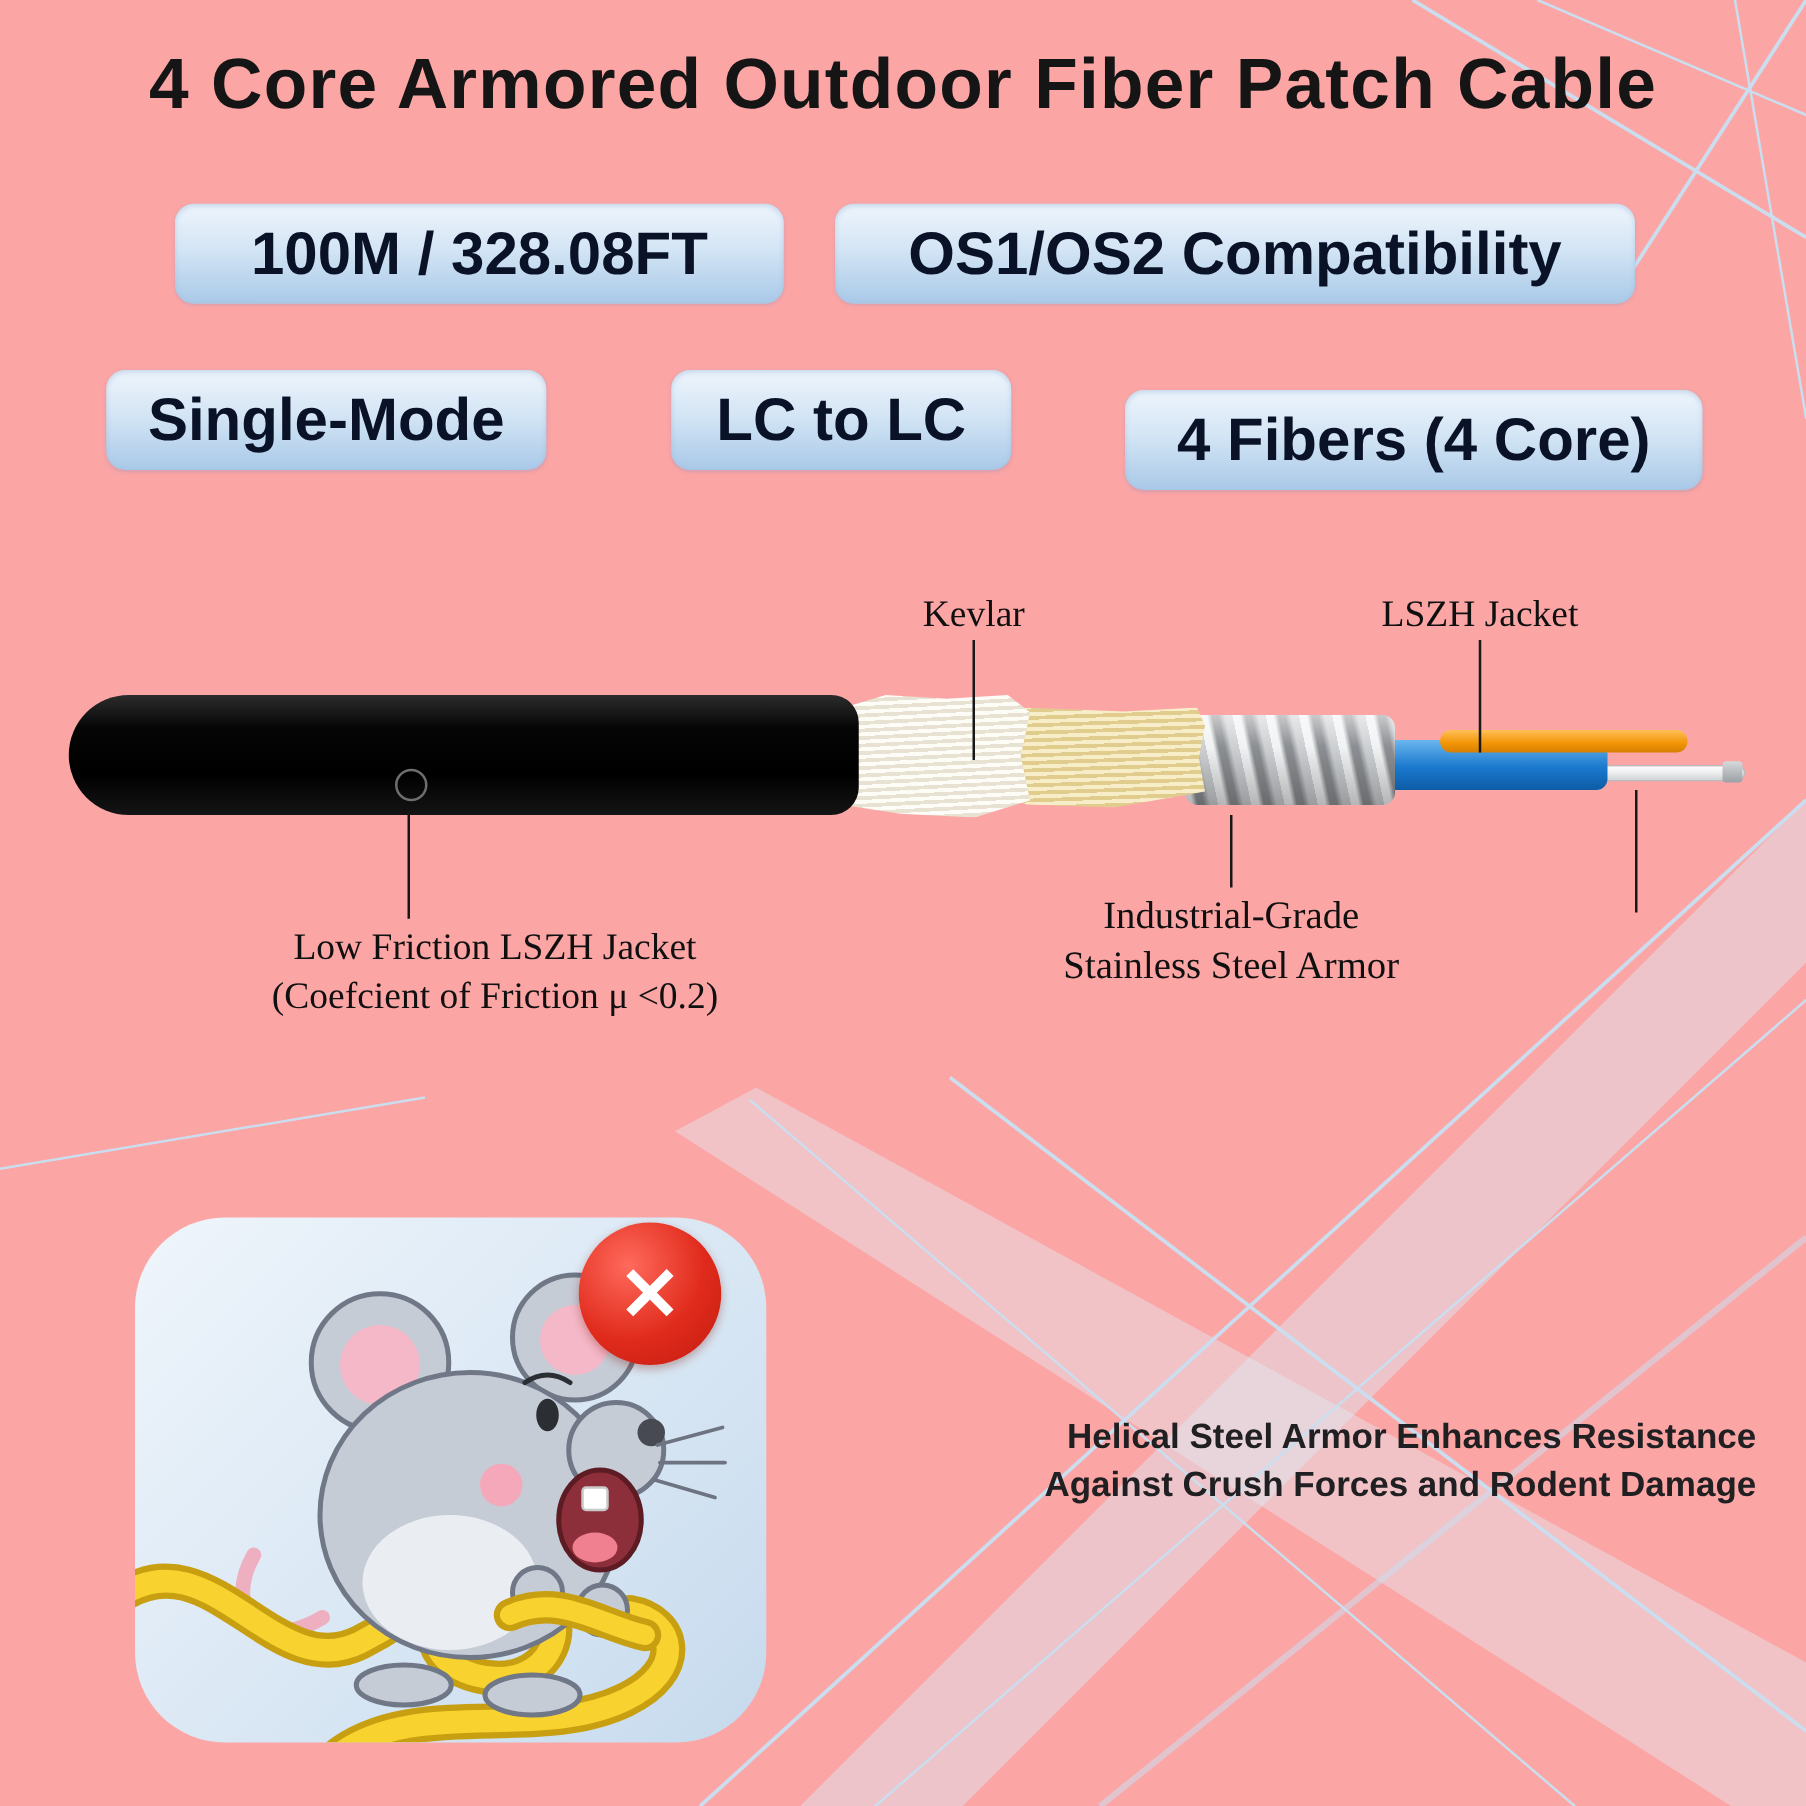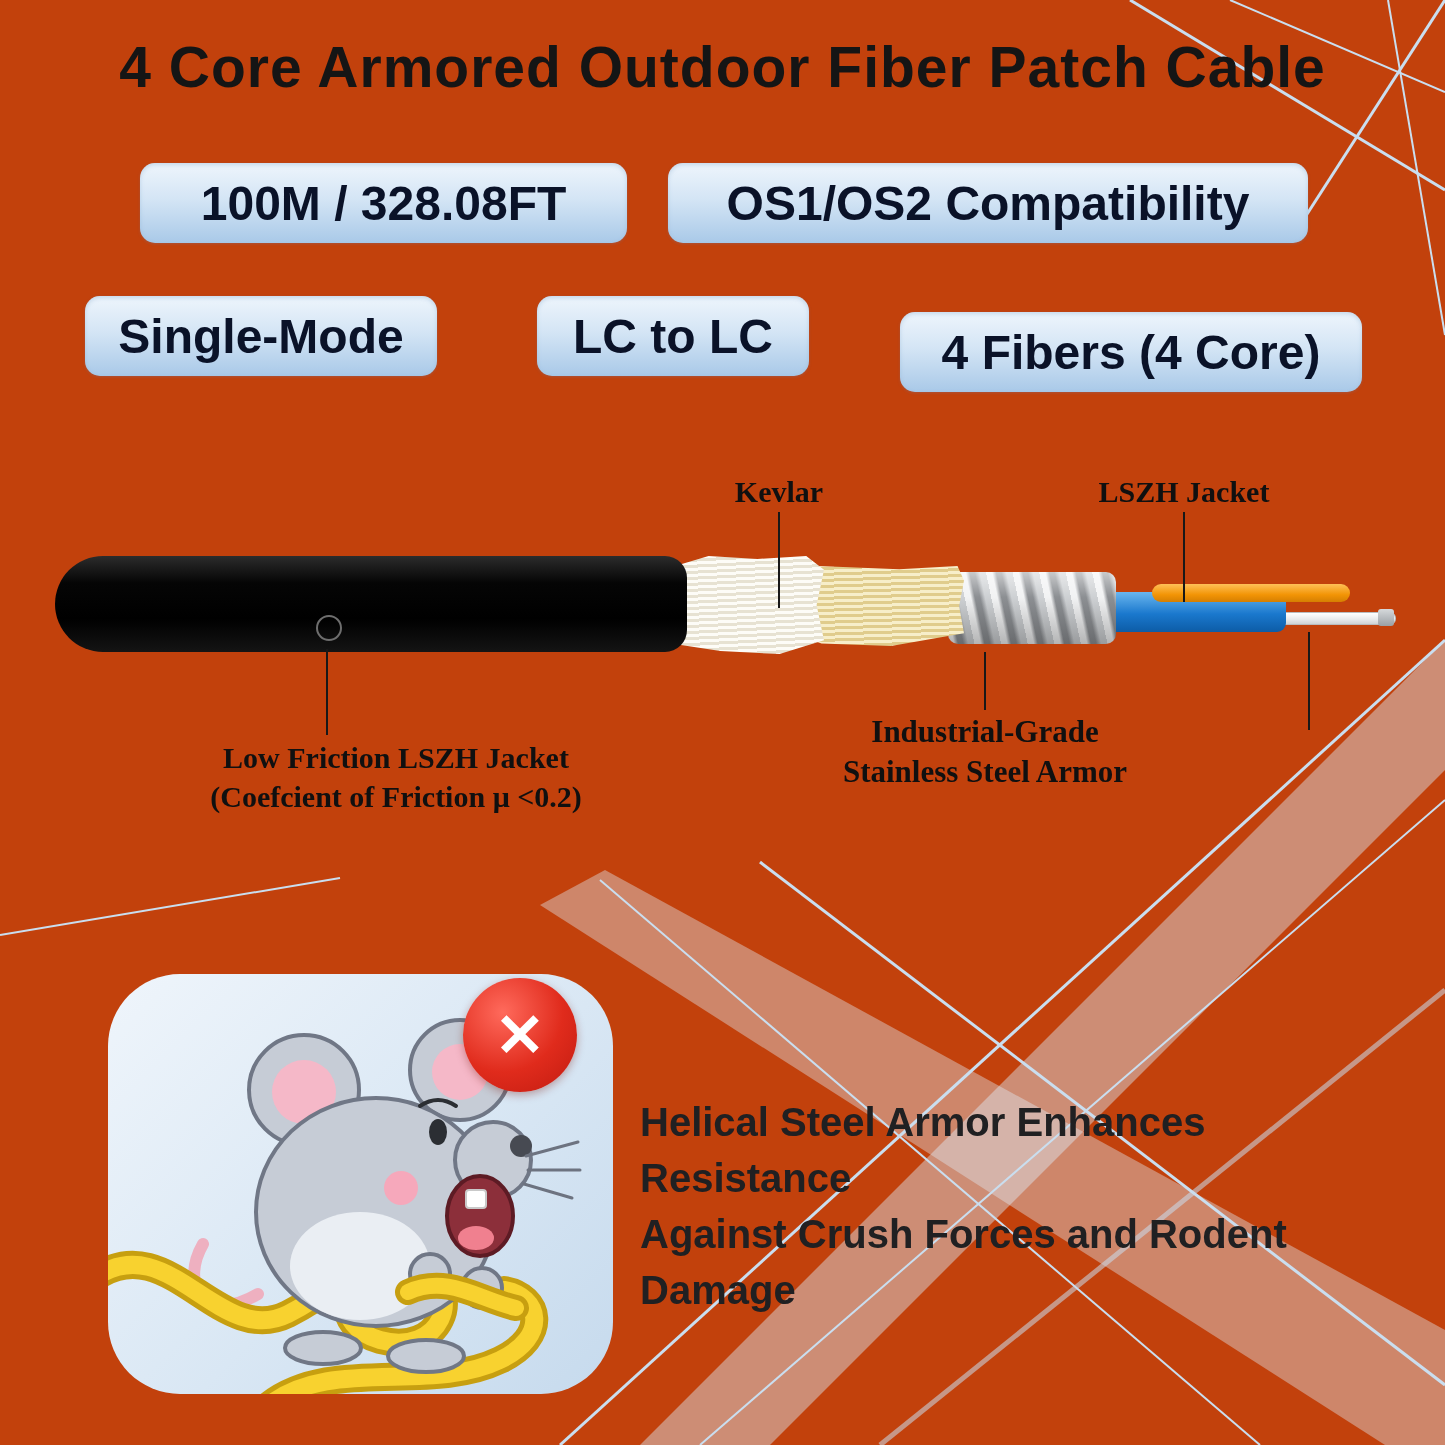--- a/index.html
+++ b/index.html
@@ -1,18 +1,18 @@
 <!DOCTYPE html>
 <html><head>
 <meta charset="utf-8">
 <style>
   html,body{margin:0;padding:0;background:#ffffff;}
   .page{
     position:relative;width:1445px;height:1445px;overflow:hidden;
-    background:#c2410c;font-family:"Liberation Sans",sans-serif;
+    background:#fca5a5;font-family:"Liberation Sans",sans-serif;
   }
   .page > *{position:absolute;z-index:1;}
   .streaks{left:0;top:0;z-index:0;}
 
   .title{
     left:0;top:34px;width:1445px;margin:0;text-align:center;
     font-size:57px;font-weight:800;color:#151515;letter-spacing:1px;
   }
 
   .badge{
@@ -60,29 +60,29 @@
     left:1108px;top:592px;width:178px;height:40px;border-radius:5px 9px 9px 5px;
     background:linear-gradient(180deg,#6ab6ef 0%,#1a78cd 55%,#0d5ca6 100%);
   }
   .fiber-orange{
     left:1152px;top:584px;width:198px;height:18px;border-radius:9px;
     background:linear-gradient(180deg,#ffc057 0%,#f29405 60%,#d57f02 100%);
   }
 
   .leader{width:2px;background:#181818;}
   .callout{
-    font-family:"Liberation Serif",serif;font-weight:700;color:#101010;
+    font-family:"Liberation Serif",serif;font-weight:400;color:#101010;
     text-align:center;line-height:1.3;
   }
   .callout.small{font-size:30px;}
   .callout.mid{font-size:31px;}
 
   .note{
-    left:640px;top:1094px;width:765px;text-align:left;
-    font-size:40px;font-weight:700;color:#202022;line-height:1.4;
+    left:640px;top:1129px;width:765px;text-align:right;
+    font-size:28px;font-weight:700;color:#202022;line-height:1.4;
   }
 
   .mouse-card{
     left:108px;top:974px;width:505px;height:420px;border-radius:72px;
     background:linear-gradient(135deg,#eff5fb 0%,#d9e7f4 55%,#c6daed 100%);
     overflow:hidden;
   }
   .no-badge{
     left:463px;top:978px;width:114px;height:114px;border-radius:50%;
     background:radial-gradient(circle at 35% 30%,#ff6a5c 0%,#e02b1c 55%,#c01b10 100%);

